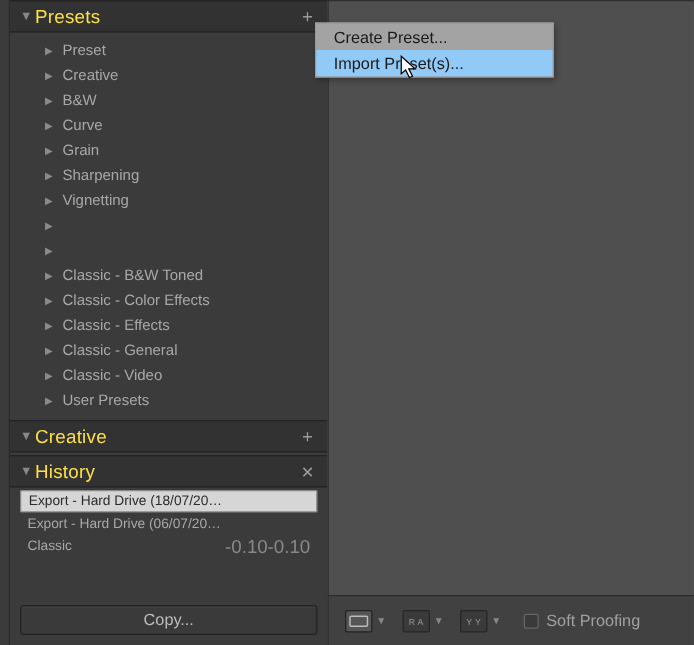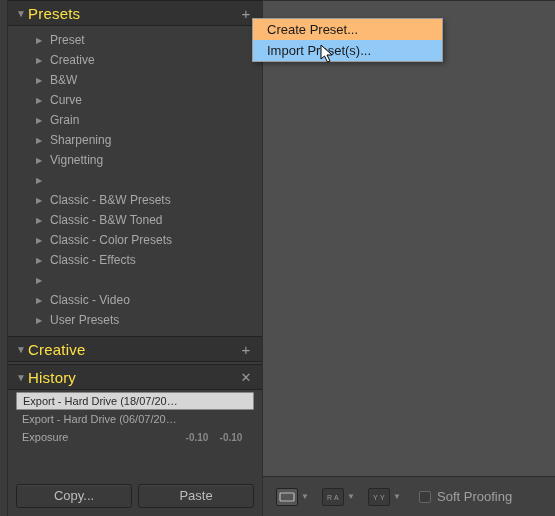--- a/index.html
+++ b/index.html
@@ -18,36 +18,36 @@
   .preset-list { padding: 4px 0 6px 0; }
   .preset-item { height: 20px; display: flex; align-items: center; padding-left: 28px; color: #a8a8a8; font-size: 12px; cursor: pointer; }
   .preset-item .tri-sm { color: #8b8b8b; font-size: 8px; width: 14px; }
 
   .snapshots-body { height: 2px; }
 
   .history-body { padding: 2px 8px 8px 8px; }
   .history-item { height: 18px; display: flex; align-items: center; padding: 0 6px; font-size: 11px; color: #a8a8a8; border-radius: 1px; }
   .history-item.sel { background: #d6d6d6; color: #2b2b2b; border: 1px solid #888; }
   .history-item .hist-label { flex: 1; white-space: nowrap; overflow: hidden; text-overflow: ellipsis; }
-  .history-item .v1, .history-item .v2 { width: 34px; text-align: center; font-size: 10px; color: #888; font-weight: bold; }
+  .history-item .v1, .history-item .v2 { width: 34px; text-align: right; font-size: 15px; color: #888; }
   .history-item.sel .v1, .history-item.sel .v2 { color: #555; }
 
   .button-row { display: flex; gap: 6px; padding: 6px 8px 8px 8px; margin-top: auto; }
   .lr-btn { flex: 1; height: 24px; background: #3a3a3a; border: 1px solid #222; border-radius: 3px; color: #bcbcbc; font-size: 13px; text-align: center; line-height: 22px; cursor: pointer; box-shadow: inset 0 1px 0 rgba(255,255,255,0.05); }
 
   .main-area { flex: 1; background: #4f4f4f; border-left: 1px solid #2e2e2e; border-top: 1px solid #2e2e2e; }
   .toolbar { height: 40px; background: #414141; border-top: 1px solid #2b2b2b; border-left: 1px solid #2e2e2e; display: flex; align-items: center; padding: 0 10px; gap: 6px; }
   .tb-group { display: flex; align-items: center; gap: 2px; padding: 2px 3px; }
   .tb-btn { width: 22px; height: 18px; background: #3a3a3a; border: 1px solid #262626; border-radius: 2px; display: flex; align-items: center; justify-content: center; cursor: pointer; }
   .tb-btn.sel { background: #555; border-color: #222; }
   .tb-dd { width: 10px; color: #888; font-size: 8px; text-align: center; cursor: pointer; }
   .tb-check { display: flex; align-items: center; gap: 6px; margin-left: 8px; color: #a0a0a0; font-size: 13px; cursor: pointer; }
   .tb-check .box { width: 12px; height: 12px; border: 1px solid #666; background: #3a3a3a; border-radius: 2px; }
 
-  .context-menu { position: absolute; left: 252px; top: 18px; width: 191px; background: #fdba74; border: 1px solid #9a9a9a; box-shadow: 2px 2px 5px rgba(0,0,0,0.35); z-index: 10; }
+  .context-menu { position: absolute; left: 252px; top: 18px; width: 191px; background: #a3a3a3; border: 1px solid #9a9a9a; box-shadow: 2px 2px 5px rgba(0,0,0,0.35); z-index: 10; }
   .context-menu .menu-item { height: 21px; padding: 0 14px; font-size: 13px; color: #1a1a1a; display: flex; align-items: center; cursor: default; }
   .context-menu .menu-item[data-selected="true"] { background: #91c9f7; }
 
   .cursor { position: absolute; left: 320px; top: 44px; z-index: 20; pointer-events: none; }
 </style>
 </head>
 <body>
 
 <div class="app">
 
@@ -88,36 +88,36 @@
         </div>
         <div class="preset-item">
           <span class="tri-sm">▶</span>
           <span>Vignetting</span>
         </div>
         <div class="preset-item">
           <span class="tri-sm">▶</span>
         </div>
         <div class="preset-item">
           <span class="tri-sm">▶</span>
-          <span>Classic - B&amp;W Presets</span>
         </div>
         <div class="preset-item">
           <span class="tri-sm">▶</span>
           <span>Classic - B&amp;W Toned</span>
         </div>
         <div class="preset-item">
           <span class="tri-sm">▶</span>
-          <span>Classic - Color Presets</span>
+          <span>Classic - Color Effects</span>
         </div>
         <div class="preset-item">
           <span class="tri-sm">▶</span>
           <span>Classic - Effects</span>
         </div>
         <div class="preset-item">
           <span class="tri-sm">▶</span>
+          <span>Classic - General</span>
         </div>
         <div class="preset-item">
           <span class="tri-sm">▶</span>
           <span>Classic - Video</span>
         </div>
         <div class="preset-item">
           <span class="tri-sm">▶</span>
           <span>User Presets</span>
         </div>
       </div>
@@ -139,29 +139,28 @@
           <span class="hist-label">Export - Hard Drive (18/07/2018 14:01:</span>
           <span class="v1"></span>
           <span class="v2"></span>
         </div>
         <div class="history-item">
           <span class="hist-label">Export - Hard Drive (06/07/2018 14:37:</span>
           <span class="v1"></span>
           <span class="v2"></span>
         </div>
         <div class="history-item">
-          <span class="hist-label">Exposure</span>
+          <span class="hist-label">Classic</span>
           <span class="v1">-0.10</span>
           <span class="v2">-0.10</span>
         </div>
       </div>
 
     <div class="button-row">
       <div class="lr-btn">Copy...</div>
-      <div class="lr-btn">Paste</div>
     </div>
 
   </div>
 
   <div class="right-panel">
     <div class="main-area"></div>
     <div class="toolbar">
       <div class="tb-group">
         <div class="tb-btn sel">
           <svg width="16" height="10" viewBox="0 0 16 10">

